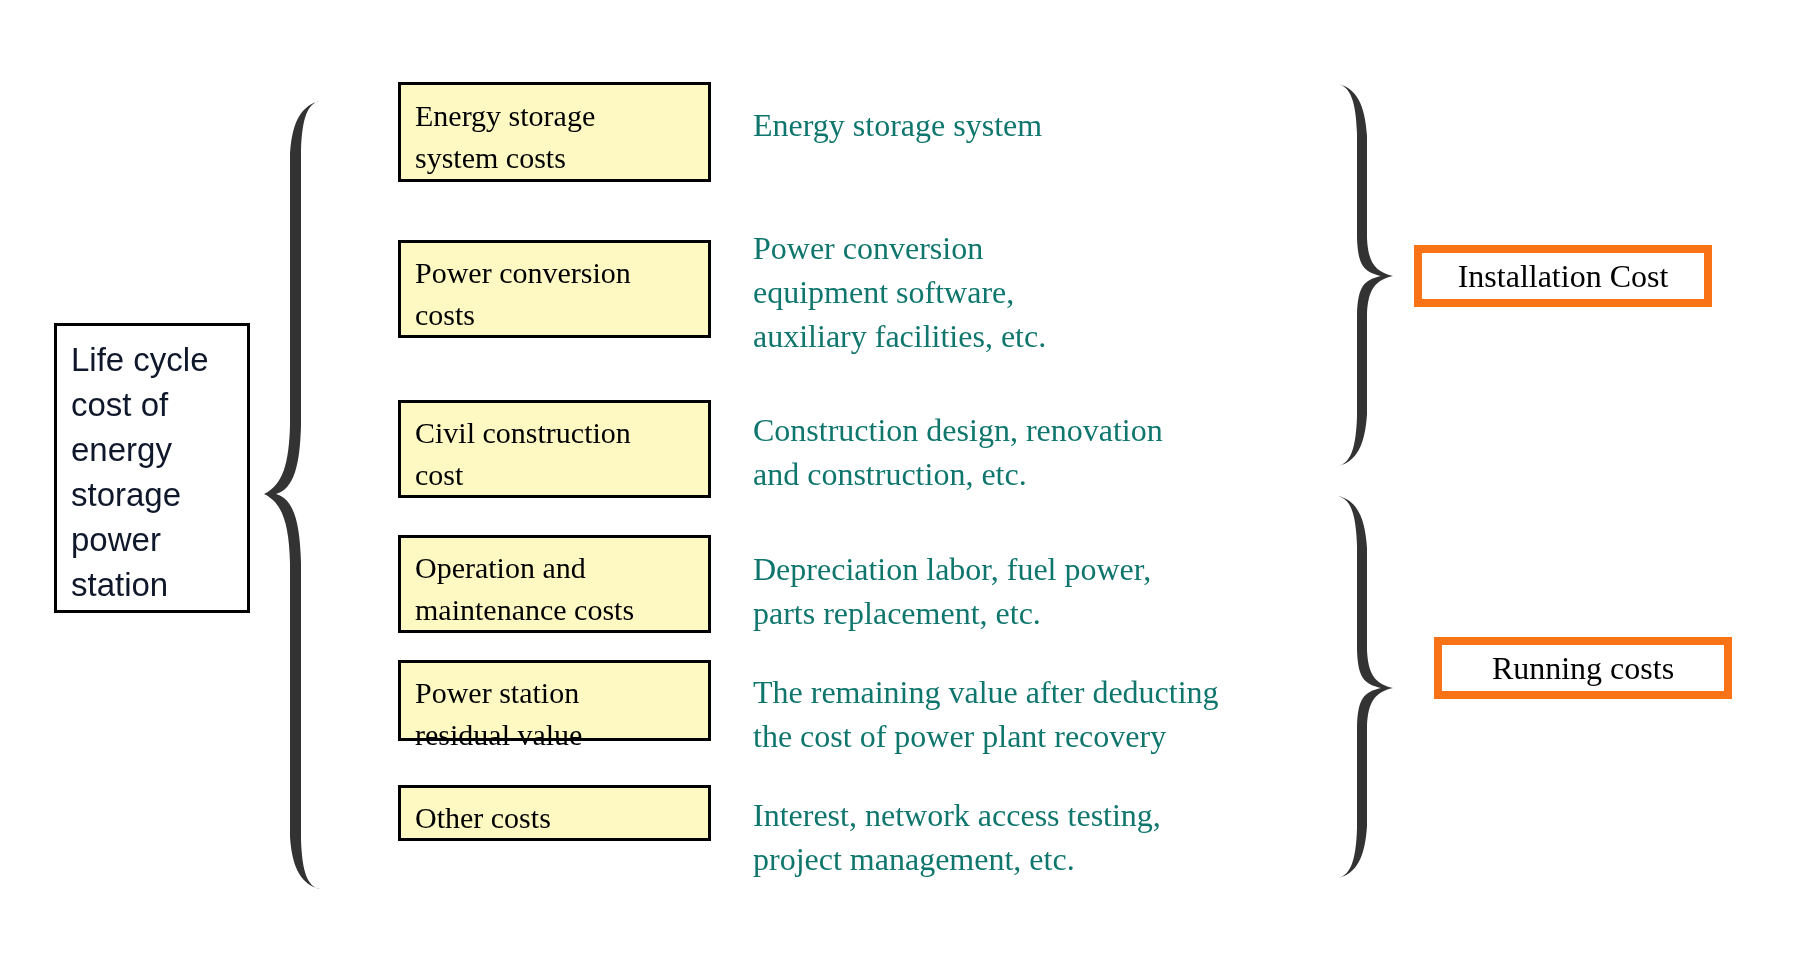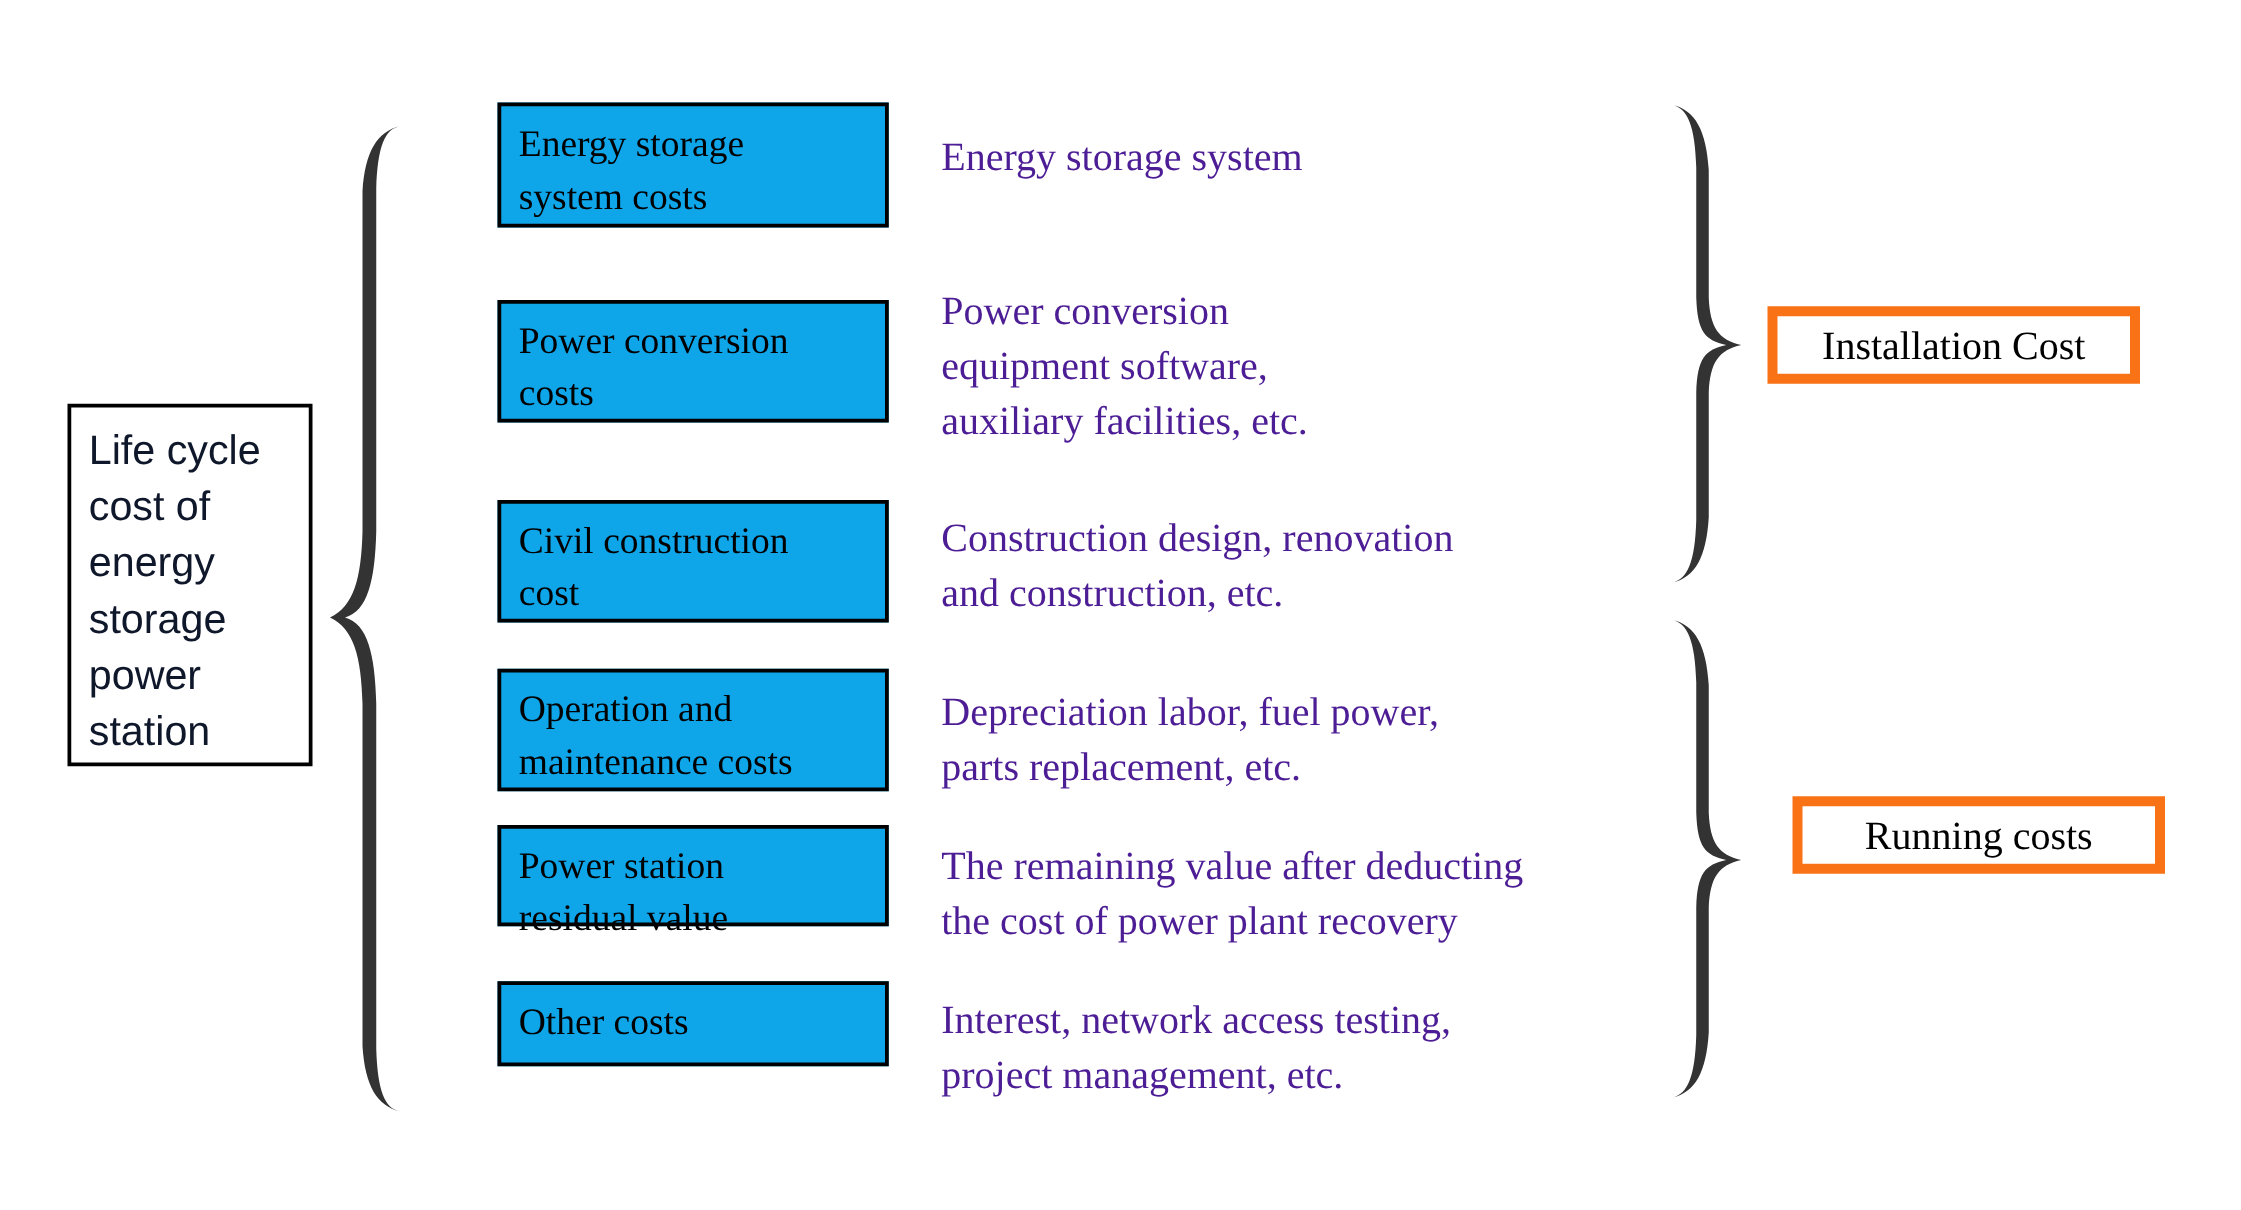--- a/index.html
+++ b/index.html
@@ -39,40 +39,40 @@
     white-space: pre-line;
   }
 
   
   .cat-box {
     position: absolute;
     left: 398px;
     width: 313px;
     border: 3px solid #000000;
     box-sizing: border-box;
-    background: #0ea5e9;
+    background: #fef9c3;
   }
   .cat-box-label {
     position: absolute;
     left: 14px;
     width: 290px;
     font-size: 30px;
     line-height: 42px;
     color: #000000;
     white-space: pre-line;
   }
 
   
   .desc {
     position: absolute;
     left: 753px;
     width: 580px;
     font-size: 32px;
     line-height: 44px;
-    color: #4c1d95;
+    color: #0f766e;
     white-space: pre-line;
   }
 
   
   .group-box {
     position: absolute;
     border: 8px solid #f97316;
     box-sizing: border-box;
     background: #ffffff;
     display: flex;
@@ -145,21 +145,21 @@
   <div class="cat-box" style="top:535px; height:98px;">
     <div class="cat-box-label" style="top:9px;">Operation and
 maintenance costs</div>
   </div>
 
   <div class="cat-box" style="top:660px; height:81px;">
     <div class="cat-box-label" style="top:9px;">Power station
 residual value</div>
   </div>
 
-  <div class="cat-box" style="top:785px; height:68px;">
+  <div class="cat-box" style="top:785px; height:56px;">
     <div class="cat-box-label" style="top:9px;">Other costs</div>
   </div>
 
   <div class="desc" style="top:103px;">Energy storage system</div>
 
   <div class="desc" style="top:226px;">Power conversion
 equipment software,
 auxiliary facilities, etc.</div>
 
   <div class="desc" style="top:408px;">Construction design, renovation

